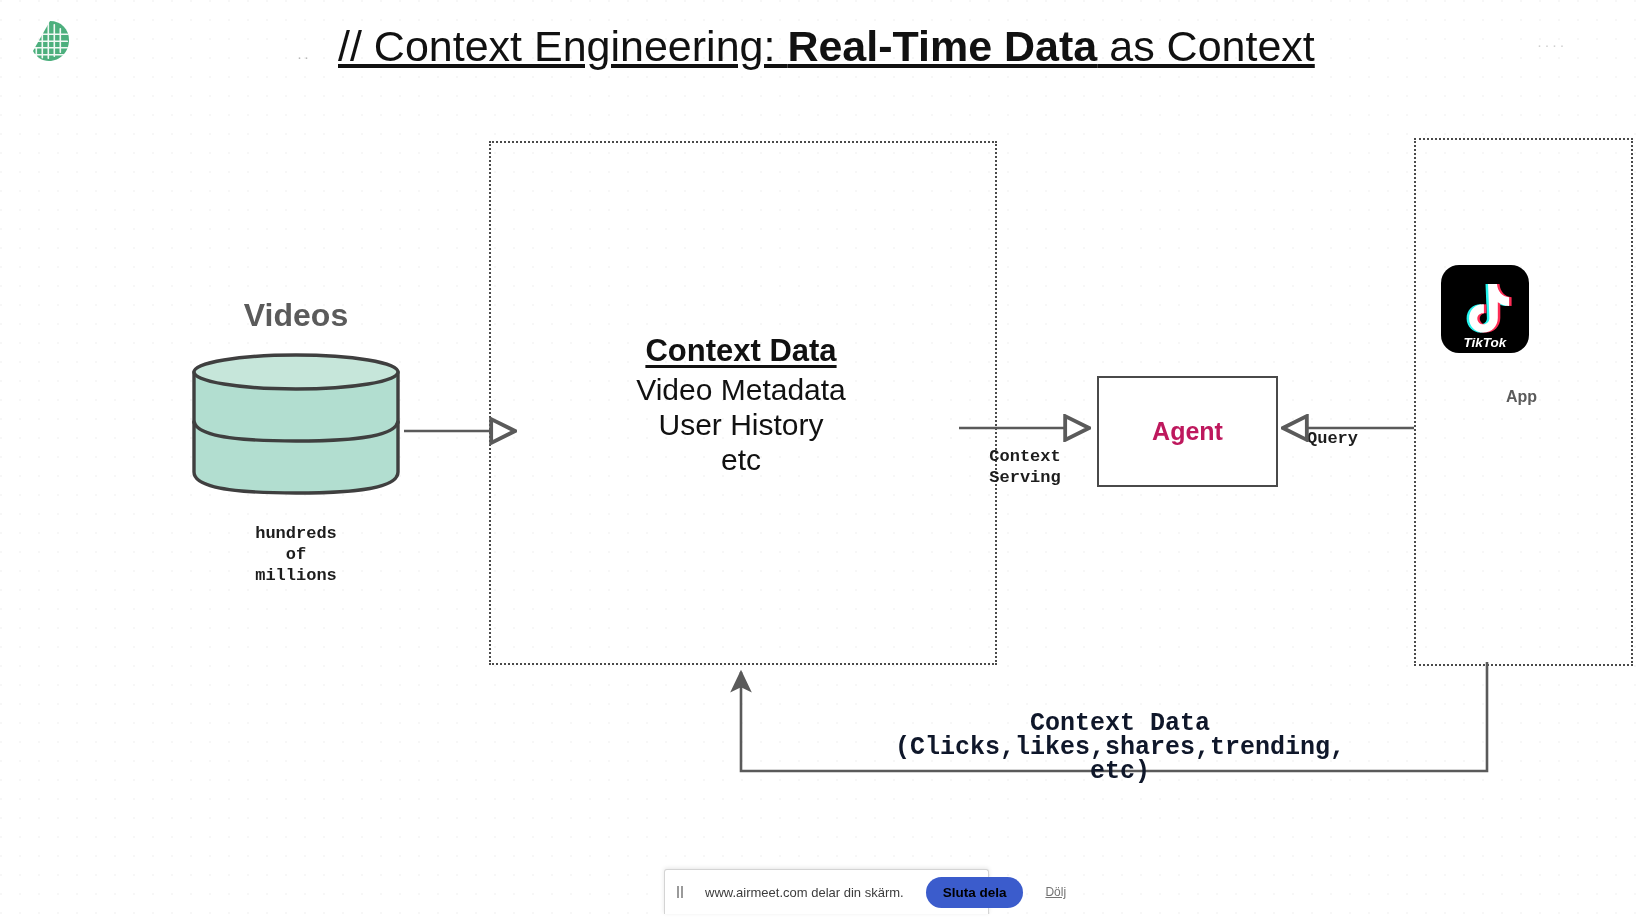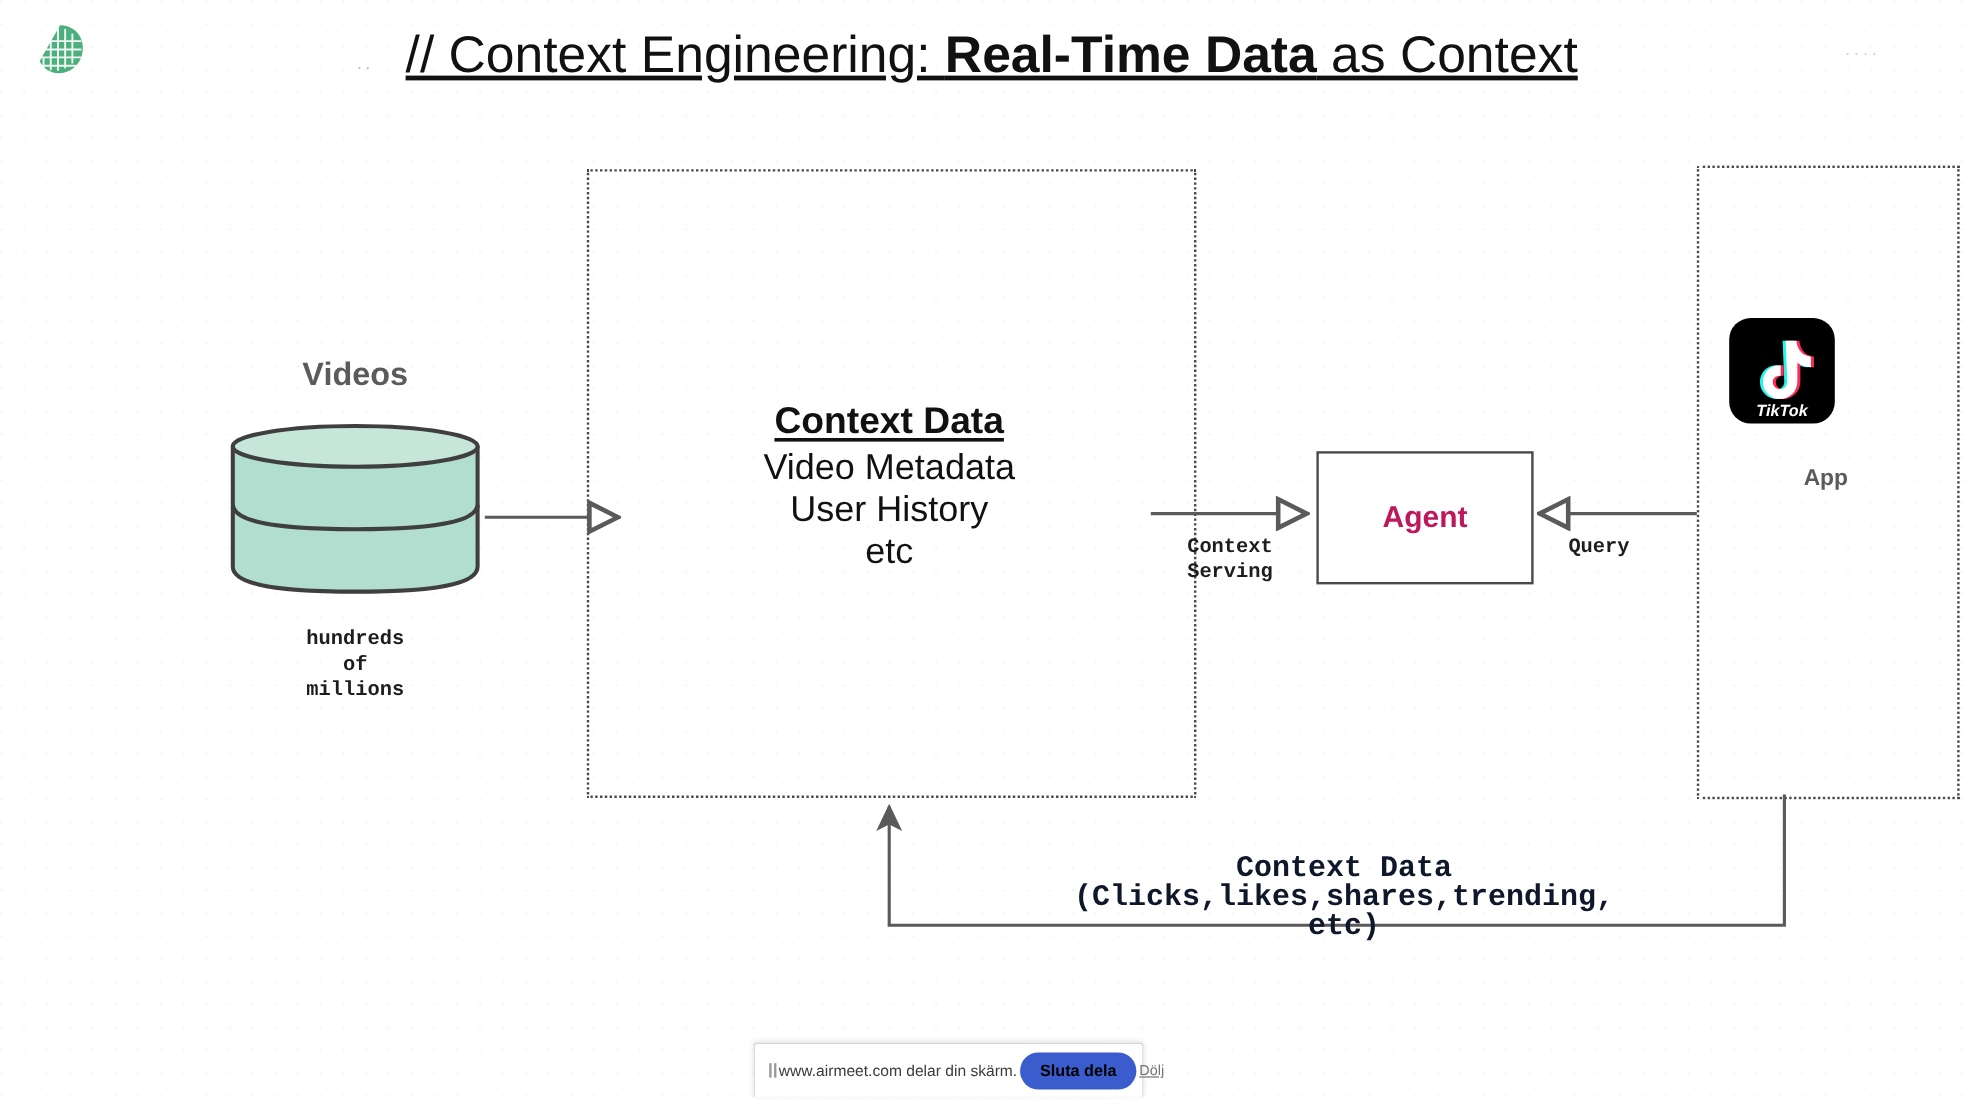--- a/index.html
+++ b/index.html
@@ -82,21 +82,21 @@
   }
   #context-data-box { left: 489px; top: 141px; width: 504px; height: 520px; }
   #app-box { left: 1414px; top: 138px; width: 215px; height: 524px; }
 
   
   #videos-label {
     position: absolute;
     left: 196px; top: 297px;
     width: 200px;
     text-align: center;
-    font-size: 27px;
+    font-size: 32px;
     font-weight: 700;
     color: #5b5b5b;
   }
   #videos-db-icon {
     position: absolute;
     left: 189px; top: 350px;
     width: 214px; height: 148px;
   }
   #videos-scale-caption {
     position: absolute;
@@ -152,38 +152,38 @@
   .mono-label {
     position: absolute;
     font-family: "Liberation Mono", monospace;
     font-size: 17px;
     line-height: 21px;
     font-weight: 700;
     color: #1d1d1d;
     white-space: pre-line;
   }
   #context-serving-label { left: 960px; top: 446px; width: 130px; text-align: center; }
-  #query-label { left: 1285px; top: 446px; width: 95px; text-align: center; }
+  #query-label { left: 1285px; top: 428px; width: 95px; text-align: center; }
 
   
   #tiktok-logo-icon {
     position: absolute;
     left: 1441px; top: 265px;
     width: 88px; height: 88px;
     border-radius: 18px;
     background: #000000;
     overflow: hidden;
     font-style: italic;
   }
   #app-label {
     position: absolute;
     left: 1414px; top: 388px;
     width: 215px;
     text-align: center;
-    font-size: 19px;
+    font-size: 16px;
     font-weight: 700;
     color: #5b5b5b;
   }
 
   
   #flow-arrows {
     position: absolute;
     inset: 0;
     pointer-events: none;
   }
@@ -198,30 +198,30 @@
     font-size: 25px;
     line-height: 24px;
     font-weight: 700;
     color: #0f172a;
     white-space: pre-line;
   }
 
   
   #screenshare-bar {
     position: absolute;
-    left: 628px; top: 869px;
+    left: 664px; top: 869px;
     width: 325px; height: 45px;
     background: #ffffff;
     border: 1px solid #d4d4d4;
     border-bottom: none;
     border-radius: 3px 3px 0 0;
     box-shadow: 0 -1px 4px rgba(0,0,0,0.10);
     display: flex;
     align-items: center;
-    gap: 2px;
+    gap: 22px;
     padding: 0 12px;
     box-sizing: border-box;
   }
   #pause-bars-icon {
     display: inline-flex;
     gap: 2px;
     flex: 0 0 auto;
   }
   #pause-bars-icon i {
     display: block;

